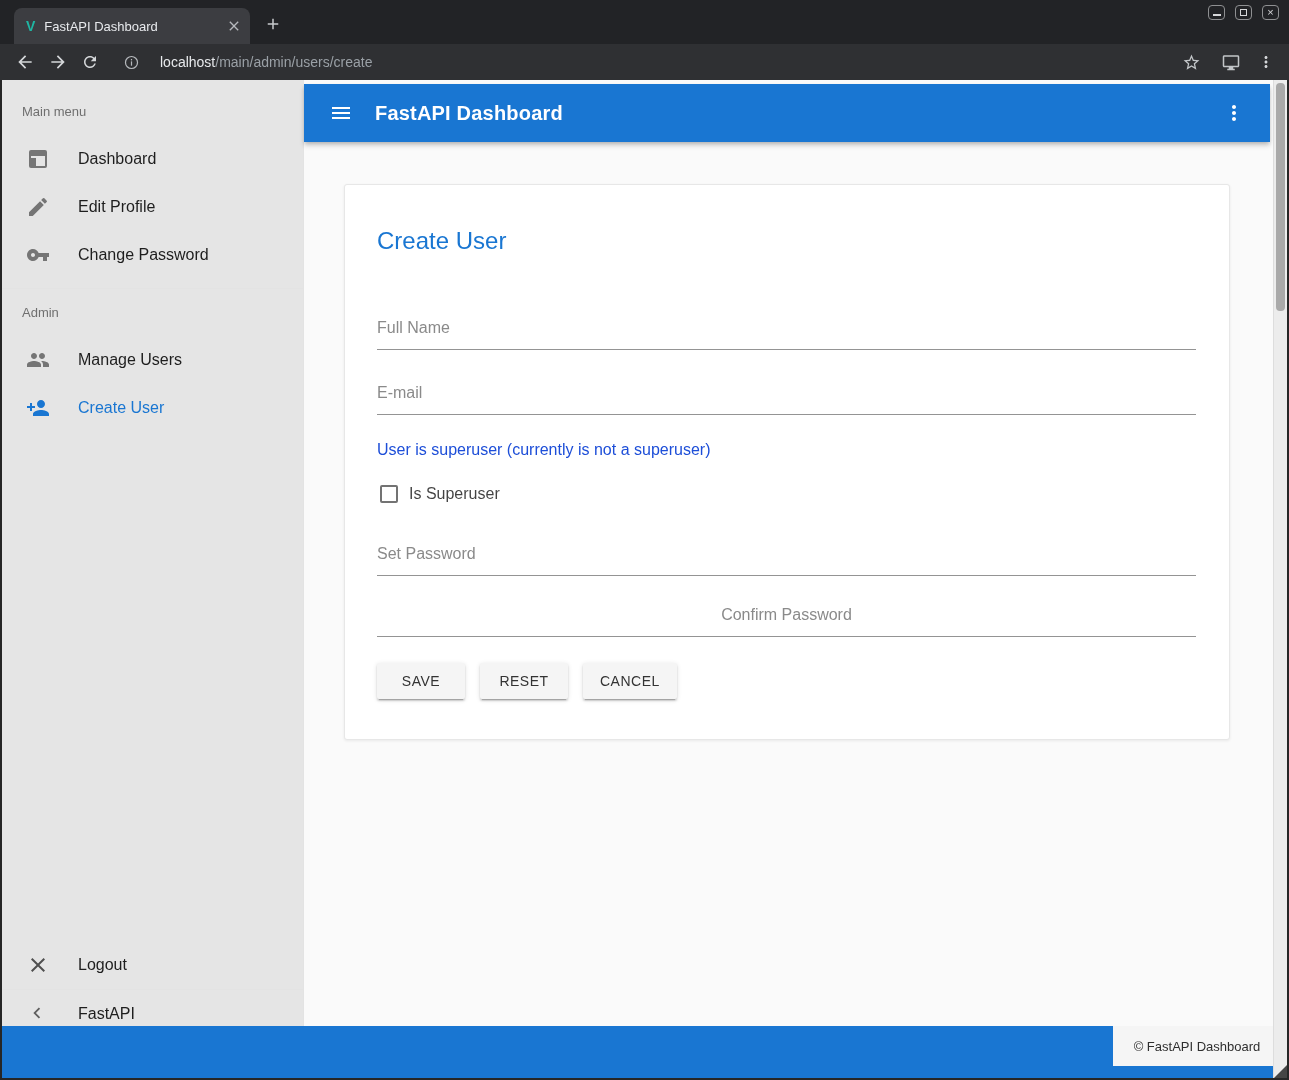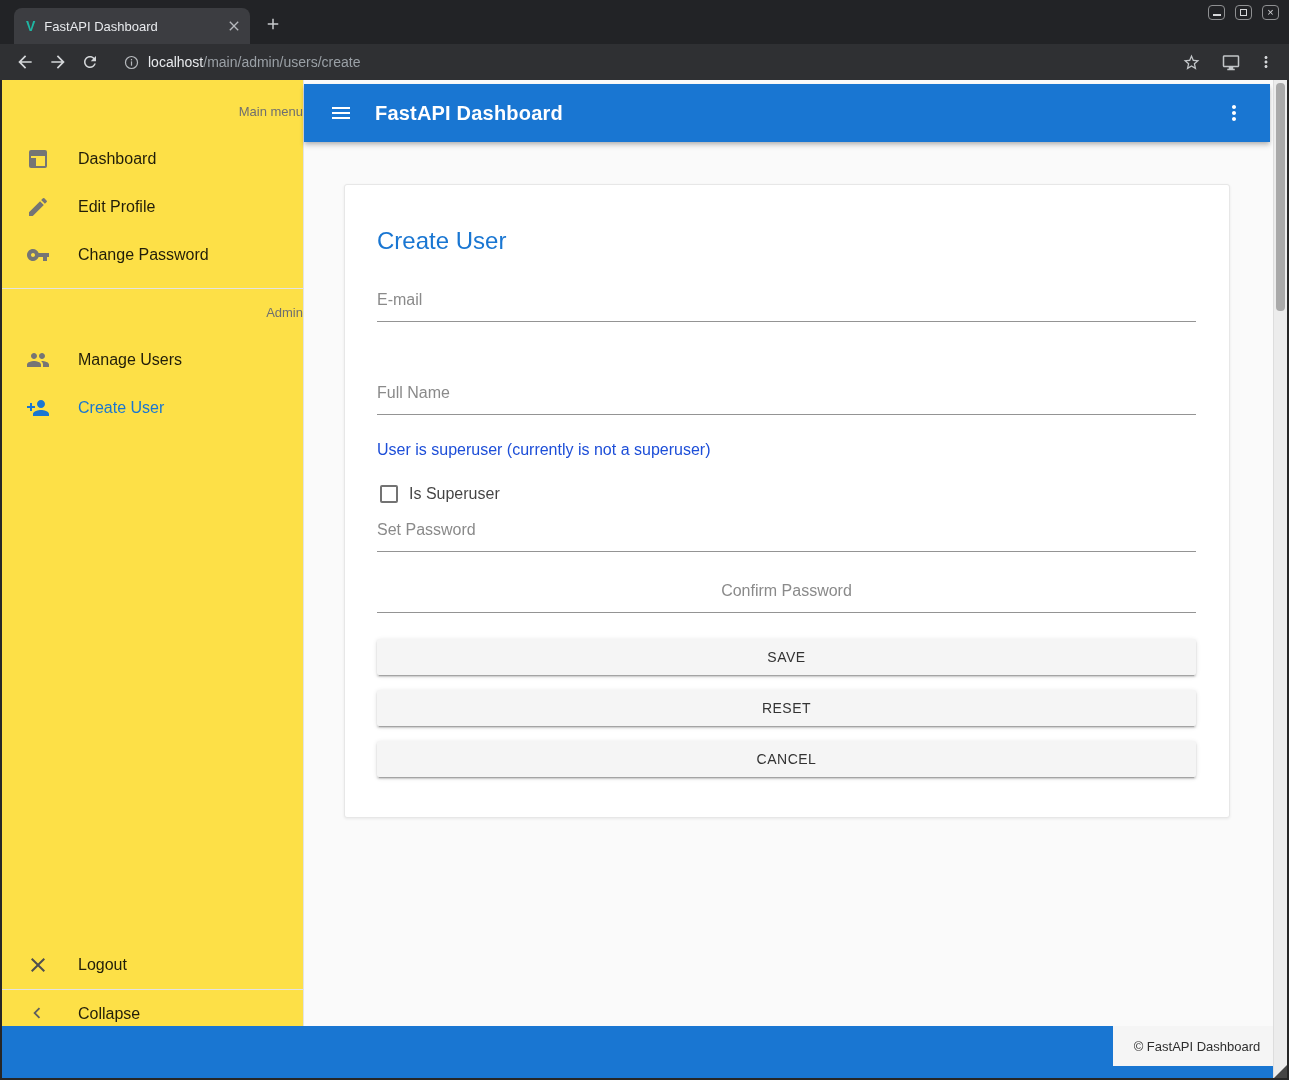--- a/index.html
+++ b/index.html
@@ -24,34 +24,34 @@
 
   
   .addressbar { position:absolute; top:44px; left:0; right:0; height:36px; background:#2f3033;
                 display:flex; align-items:center; color:#cfd2d5; }
   .abar-icon { display:flex; align-items:center; justify-content:center; }
   .abar-icon svg { display:block; }
   .i-back { margin-left:15px; } .i-back svg { width:20px; height:20px; fill:#d5d7da; }
   .i-fwd { margin-left:13px; } .i-fwd svg { width:20px; height:20px; fill:#d5d7da; }
   .i-reload { margin-left:13px; } .i-reload svg { width:18px; height:18px; fill:#d5d7da; }
   .i-info { margin-left:24px; color:#b6b9bd; } .i-info svg { width:17px; height:17px; }
-  .url { margin-left:8px; font-size:14px; white-space:nowrap; }
+  .url { margin-left:20px; font-size:14px; white-space:nowrap; }
   .url-host { color:#e8eaed; }
   .url-path { color:#9aa0a6; }
   .abar-right { margin-left:auto; display:flex; align-items:center; }
   .i-star svg { width:19px; height:19px; fill:#c2c5c8; }
   .i-monitor { margin-left:21px; } .i-monitor svg { width:18px; height:18px; fill:#c2c5c8; }
   .i-kebab { margin-left:17px; margin-right:14px; } .i-kebab svg { width:18px; height:18px; fill:#d5d7da; }
 
   
   .page { position:absolute; top:80px; left:2px; right:2px; bottom:2px; background:#fff; overflow:hidden; }
 
   
-  .sidebar { position:absolute; left:0; top:0; width:302px; bottom:40px; background:#fde047;
-             border-right:1px solid #e3e3e3; display:flex; flex-direction:column;text-align:right; }
+  .sidebar { position:absolute; left:0; top:0; width:302px; bottom:40px; background:#e5e5e5;
+             border-right:1px solid #e3e3e3; display:flex; flex-direction:column; }
   .section-label { font-size:13px; color:#6f6f6f; padding:24px 0 0 20px; margin-bottom:16px; }
   .section-label.admin { padding-top:16px; }
   .nav-item { height:48px; display:flex; align-items:center; padding-left:24px; cursor:pointer; flex:none; }
   .nav-icon { width:24px; height:24px; flex:none; }
   .nav-icon svg { width:24px; height:24px; fill:#757575; display:block; }
   .nav-label { margin-left:28px; font-size:16px; color:rgba(0,0,0,.87); }
   .nav-item.active .nav-icon svg { fill:#1976d2; }
   .nav-item.active .nav-label { color:#1976d2; }
   .divider { height:1px; background:#e3e3e3; margin-top:9px; flex:none; }
   .spacer { flex:1; }
@@ -72,35 +72,35 @@
   .card { margin:42px 0 0 40px; width:886px; background:#fff; border:1px solid #e7e7e7;
           border-radius:3px; box-shadow:0 1px 3px rgba(0,0,0,.07); padding:28px 33px 40px 32px; }
   .form-title { margin-top:12px; font-size:24px; line-height:32px; font-weight:normal; color:#1976d2; }
 
   .line-input { display:block; width:100%; border:0; outline:0; background:transparent;
                 border-bottom:1px solid rgba(0,0,0,.42); font-family:inherit; font-size:16px;
                 padding:2px 0 12px; color:rgba(0,0,0,.87); }
   .line-input::placeholder { color:#8a8a8a; opacity:1; }
   .f-fullname { margin-top:60px; }
   .f-email { margin-top:32px; }
-  .f-pass { margin-top:16px; }
+  .f-pass { margin-top:40px; }
   .f-confirm { margin-top:28px;text-align:center; }
 
   .hint { margin-top:26px; font-size:16px; color:#1d4ed8; }
   .hint.second { margin-top:28px; }
 
   .check-row { margin-top:26px; display:flex; align-items:flex-start; cursor:pointer; }
   .checkbox { width:18px; height:18px; border:2px solid #737373; border-radius:2px; margin-left:3px;
               display:flex; align-items:center; justify-content:center; background:#fff; flex:none; }
   .checkbox svg { width:14px; height:14px; fill:#fff; opacity:0; display:block; }
   .checkbox.checked { background:#42a5f5; border-color:#42a5f5; }
   .checkbox.checked svg { opacity:1; }
   .check-label { margin-left:11px; font-size:16px; color:rgba(0,0,0,.74); }
 
-  .btn-row { margin-top:26px; display:flex; gap:15px;flex-direction:column; }
+  .btn-row { margin-top:26px; display:flex; gap:15px; }
   .btn { height:36px; min-width:88px; padding:0 17px; background:#f5f5f5; border:0; border-radius:2px;
          font-family:inherit; font-size:14px; letter-spacing:.5px; color:#333; cursor:pointer;
          box-shadow:0 3px 1px -2px rgba(0,0,0,.2),0 2px 2px 0 rgba(0,0,0,.14),0 1px 5px 0 rgba(0,0,0,.12); }
 
   
   .footer { position:absolute; left:0; right:0; bottom:0; height:52px; background:#1976d2; }
   .copyright-box { position:absolute; right:6px; top:0; width:168px; height:40px; background:#f5f5f5;
                    display:flex; align-items:center; justify-content:center; font-size:13px; color:#2f2f2f; }
 
   
@@ -245,21 +245,21 @@
         </span>
         <span class="nav-label">Logout</span>
       </div>
       <div class="divider" style="margin-top:0"></div>
       <div class="nav-item small-icon">
         <span class="nav-icon">
           <svg viewBox="0 0 24 24">
               <path d="M15.41 7.41L14 6l-6 6 6 6 1.41-1.41L10.83 12z" fill="#5f5f5f"></path>
             </svg>
         </span>
-        <span class="nav-label">Collapse</span>
+        <span class="nav-label">FastAPI</span>
       </div>
     </aside>
 
     <div class="main">
       <header class="appbar">
         <span class="hamburger">
           <svg viewBox="0 0 24 24">
               <path d="M3 6h18v2H3V6zm0 5h18v2H3v-2zm0 5h18v2H3v-2z"></path>
             </svg>
         </span>
@@ -268,22 +268,22 @@
           <svg viewBox="0 0 24 24">
               <path d="M12 8c1.1 0 2-.9 2-2s-.9-2-2-2-2 .9-2 2 .9 2 2 2zm0 2c-1.1 0-2 .9-2 2s.9 2 2 2 2-.9 2-2-.9-2-2-2zm0 6c-1.1 0-2 .9-2 2s.9 2 2 2 2-.9 2-2-.9-2-2-2z"></path>
             </svg>
         </span>
       </header>
 
       <div class="content">
         <div class="card">
           <h1 class="form-title">Create User</h1>
 
+          <input class="line-input f-fullname" type="text" placeholder="Full Name" style="">
           <input class="line-input f-email" type="text" placeholder="E-mail" style="">
-          <input class="line-input f-fullname" type="text" placeholder="Full Name" style="">
 
           <div class="hint">User is superuser (currently is not a superuser)</div>
           <div class="check-row">
             <span class="checkbox">
               <svg viewBox="0 0 24 24">
                   <path d="M9 16.17L4.83 12l-1.42 1.41L9 19 21 7l-1.41-1.41z"></path>
                 </svg>
             </span>
             <span class="check-label">Is Superuser</span>
           </div>

